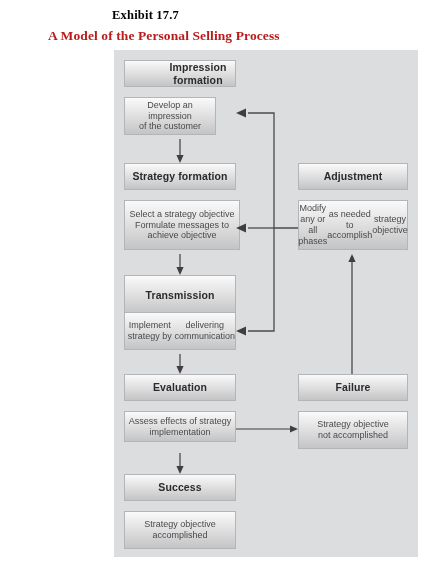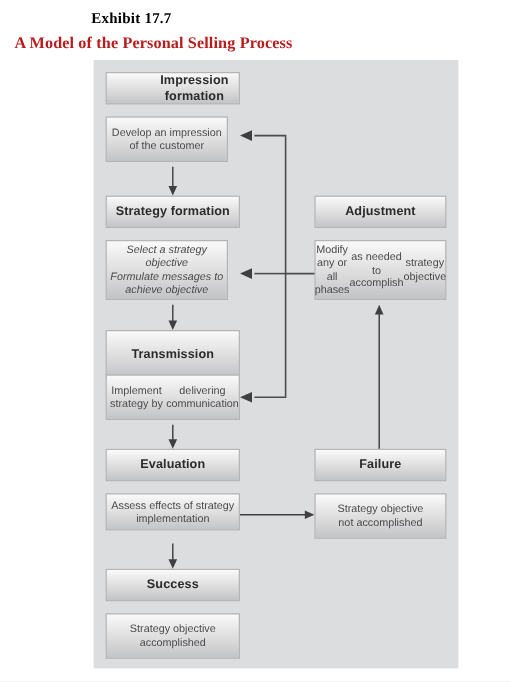--- a/index.html
+++ b/index.html
@@ -3,21 +3,21 @@
 <meta charset="utf-8">
 <style>
   html,body{margin:0;padding:0;}
   body{
     width:440px;height:568px;
     background:#ffffff;
     font-family:"Liberation Sans", sans-serif;
     overflow:hidden;
     position:relative;
   }
-  #root{position:absolute;inset:0;}
+  #root{position:absolute;inset:0;margin-left:36px;}
 
   
   .exhibit-num{
     position:absolute;left:76px;top:8px;
     font-family:"Liberation Serif", serif;
     font-weight:bold;font-size:12.5px;color:#000;
     letter-spacing:.2px;white-space:nowrap;
   }
   .exhibit-title{
     position:absolute;left:12px;top:28px;
@@ -77,30 +77,30 @@
 
   <div class="exhibit-num">Exhibit 17.7</div>
   <div class="exhibit-title">A Model of the Personal Selling Process</div>
 
   <div class="panel"></div>
 
   <div class="box header" style="left:88px;top:60px;width:112px;height:27px;padding-left:36px;">
     <span>Impression formation</span>
   </div>
 
-  <div class="box detail" style="left:88px;top:97px;width:102px;height:38px;flex-direction:column;">
+  <div class="box detail" style="left:88px;top:97px;width:92px;height:38px;flex-direction:column;">
     <span>Develop an impression</span>
     <span>of the customer</span>
   </div>
 
   <div class="box header" style="left:88px;top:163px;width:112px;height:27px;">
     <span>Strategy formation</span>
   </div>
 
-  <div class="box detail" style="left:88px;top:200px;width:102px;height:50px;flex-direction:column;font-style:italic;">
+  <div class="box detail" style="left:88px;top:200px;width:116px;height:50px;flex-direction:column;">
     <span>Select a strategy objective</span>
     <span>Formulate messages to</span>
     <span>achieve objective</span>
   </div>
 
   <div class="box header" style="left:88px;top:275px;width:112px;height:40px;">
     <span>Transmission</span>
   </div>
 
   <div class="box detail" style="left:88px;top:312px;width:112px;height:38px;flex-direction:row;">

